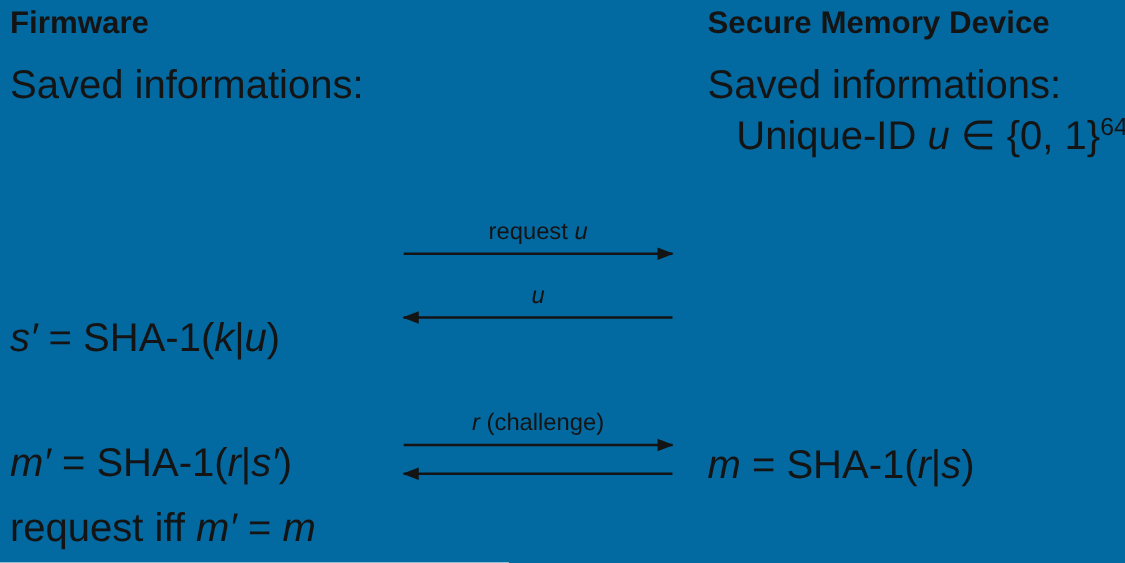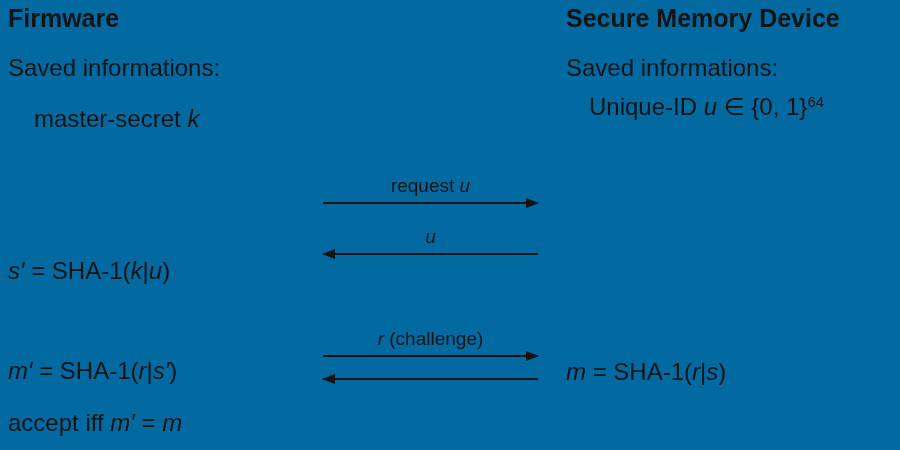--- a/index.html
+++ b/index.html
@@ -11,21 +11,21 @@
     position: relative;
     width: 900px;
     height: 450px;
     background: #0369a1;
     font-family: "Liberation Sans", "DejaVu Sans", sans-serif;
     color: #141414;
     overflow: hidden;
   }
   .txt {
     position: absolute;
-    font-size: 24px;
+    font-size: 32px;
     line-height: 29px;
     white-space: nowrap;
   }
   .title {
     font-weight: 700;
     font-size: 25px;
   }
   .it { font-style: italic; }
   .sb { font-size: 0.62em; vertical-align: -0.28em; }
   .sp { font-size: 0.62em; vertical-align: 0.55em; }
@@ -60,24 +60,23 @@
 </style>
 </head>
 <body>
 
 <div class="canvas">
 
   <div class="txt title" style="left:8px; top:4px;">Firmware</div>
   <div class="txt title" style="left:566px; top:4px;">Secure Memory Device</div>
 
   <div class="txt" style="left:8px; top:53px;"><span>Saved informations:</span></div>
-  <div class="txt" style="left:34px; top:104px;"><span>master-secret </span><span class="it">k</span></div>
   <div class="txt" style="left:8px; top:256px;"><span class="it">s′</span><span> = SHA-1(</span><span class="it">k</span><span>|</span><span class="it">u</span><span>)</span></div>
   <div class="txt" style="left:8px; top:356px;"><span class="it">m′</span><span> = SHA-1(</span><span class="it">r</span><span>|</span><span class="it">s′</span><span>)</span></div>
-  <div class="txt" style="left:8px; top:408px;"><span>accept iff </span><span class="it">m′</span><span> = </span><span class="it">m</span></div>
+  <div class="txt" style="left:8px; top:408px;"><span>request iff </span><span class="it">m′</span><span> = </span><span class="it">m</span></div>
 
   <div class="txt" style="left:566px; top:53px;"><span>Saved informations:</span></div>
   <div class="txt" style="left:589px; top:88px;"><span>Unique-ID </span><span class="it">u</span><span> ∈ {0, 1}</span><span class="sp">64</span></div>
   <div class="txt" style="left:566px; top:357px;text-align:center;"><span class="it">m</span><span> = SHA-1(</span><span class="it">r</span><span>|</span><span class="it">s</span><span>)</span></div>
 
   <div class="arrow" style="top:173px;">
     <div class="albl"><span>request </span><span class="it">u</span></div>
     <div class="aline">
       <span class="head hr"></span>
     </div>

